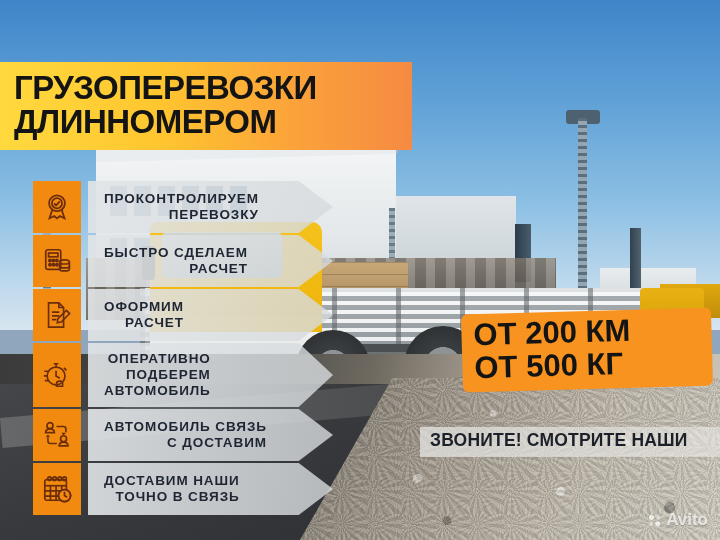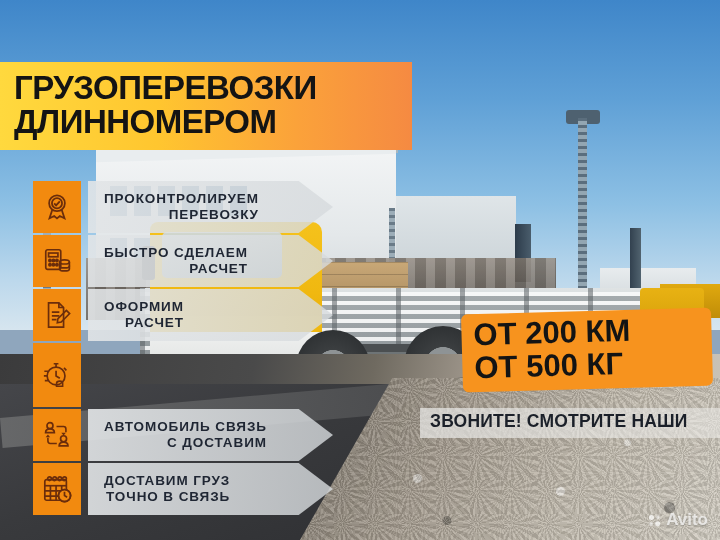--- a/index.html
+++ b/index.html
@@ -235,21 +235,21 @@
   }
   .price div{
     color:#141414;font-size:31px;line-height:1.08;letter-spacing:0px;
     font-family:"Liberation Sans",sans-serif;white-space:nowrap;
   }
   .price .num{font-weight:bold;}
   .price .lt{font-weight:bold;}
 
   
   .cta{
-    position:absolute;left:420px;top:408px;width:300px;
+    position:absolute;left:420px;top:427px;width:300px;
     background:linear-gradient(90deg,rgba(232,232,230,.72),rgba(236,235,232,.55));
     padding:4px 6px 6px 10px;box-sizing:border-box;
   }
   .cta div{
     color:#1b2029;font-weight:bold;font-size:17.5px;line-height:1.13;
     letter-spacing:.2px;font-family:"Liberation Sans",sans-serif;white-space:nowrap;
   }
 
   
   .wm{
@@ -385,20 +385,25 @@
       <div class="ficon">
         <svg viewBox="0 0 32 32" fill="none" stroke="#6b2d0b" stroke-width="1.8">
           <circle cx="15" cy="17" r="9.5"></circle>
           <path d="M15 11.5V17l4 2.5"></path>
           <path d="M12.5 4h5M15 4v3.5"></path>
           <path d="M23.5 8.5l2.5 2.5"></path>
           <path d="M2.5 12h4M2 17h4M3 22h4"></path>
           <path d="M19 22.5c1.5 0 3 .6 3 2.2v3.3h-6.5v-3c0-1.5 1.3-2.5 3.5-2.5z" stroke-width="1.7"></path>
         </svg>
       </div>
+      <div class="fpanel">
+        <p><span>ОПЕРАТИВНО</span><br>
+           <span>ПОДБЕРЕМ</span><br>
+           <span>АВТОМОБИЛЬ</span></p>
+      </div>
     </div>
 
     <div class="feat">
       <div class="ficon">
         <svg viewBox="0 0 32 32" fill="none" stroke="#6b2d0b" stroke-width="1.8">
           <circle cx="8.5" cy="6" r="3.2"></circle>
           <path d="M3.8 13.5c0-2.6 2.1-4 4.7-4s4.7 1.4 4.7 4z"></path>
           <circle cx="23" cy="20" r="3.2"></circle>
           <path d="M18.3 27.5c0-2.6 2.1-4 4.7-4s4.7 1.4 4.7 4z"></path>
           <path d="M15.5 7h7.5a2.5 2.5 0 012.5 2.5v3.5" stroke-width="1.7"></path>
@@ -423,21 +428,21 @@
           <circle cx="19" cy="5" r="2"></circle>
             <circle cx="24" cy="5" r="2"></circle>
           <path d="M9 12.5v15.5M15 12.5v15.5M21 12.5v15.5"></path>
           <path d="M3 18h23M3 23.5h23"></path>
           <circle cx="24" cy="23" r="6.5" fill="#F28A0F"></circle>
           <circle cx="24" cy="23" r="6.5"></circle>
           <path d="M24 19v4l2.8 1.8"></path>
         </svg>
       </div>
       <div class="fpanel">
-        <p><span>ДОСТАВИМ ГРУЗ</span><br>
+        <p><span>ДОСТАВИМ НАШИ</span><br>
            <span>ТОЧНО В СВЯЗЬ</span></p>
       </div>
     </div>
 
   </div>
 
   <div class="price">
     <div>
       <span class="lt">ОТ</span>
       <span class="num">200</span>

